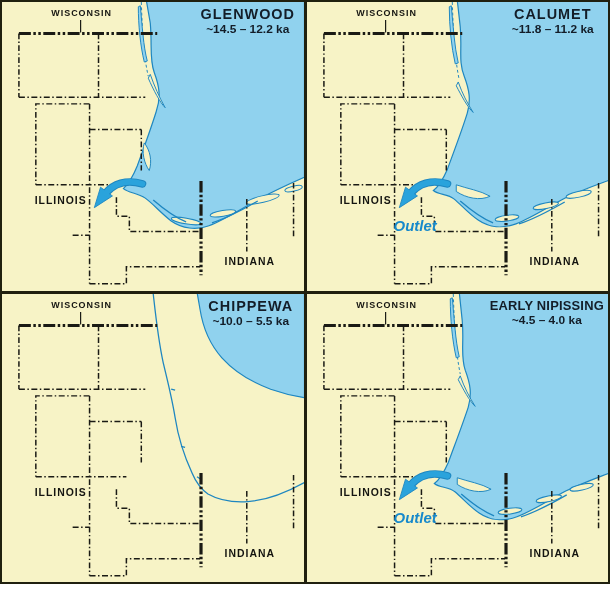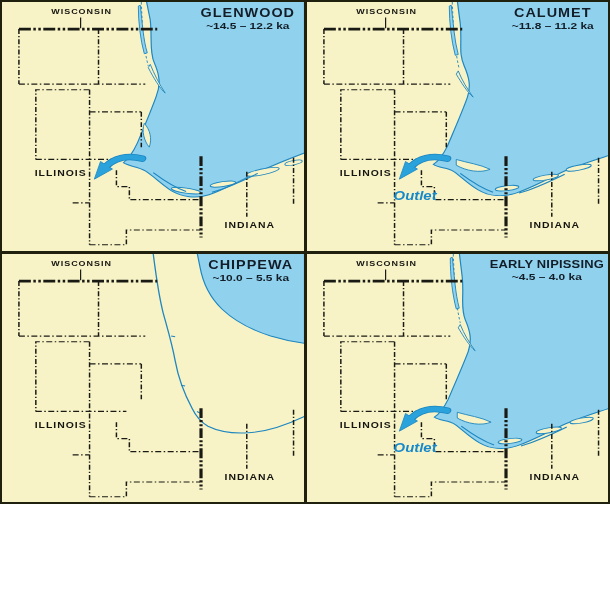--- a/index.html
+++ b/index.html
@@ -1,17 +1,17 @@
 <!DOCTYPE html>
 <html style="--c-land: #F7F3C6; --c-lake: #90D2EE; --c-shore: #1E86C0; --c-boundary_line: #1A1A14; --c-frame: #20200F; --c-arrow: #2AA3DC; --c-outlet_text: #1789CB; --c-title_text: #131D28;"><head>
 <meta charset="utf-8">
 <style>
   html,body{margin:0;padding:0;background:#fff;}
   .figure{
-    width:610px;height:504px;box-sizing:border-box;
+    width:610px;height:584px;box-sizing:border-box;
     background:var(--c-frame,#20200F);
     border:2px solid var(--c-frame,#20200F);
     display:grid;grid-template-columns:1fr 1fr;grid-template-rows:1fr 1fr;gap:3px;text-decoration:underline;
   }
   .panel{margin:0;position:relative;overflow:hidden;background:var(--c-land,#F7F3C6);}
   svg.map{display:block;width:100%;height:100%;}
 
   .land-bg{fill:var(--c-land,#F7F3C6);}
   .lake{fill:var(--c-lake,#90D2EE);stroke:var(--c-shore,#1E86C0);stroke-width:1.2;}
   .lake.sliver{stroke-width:1;}

